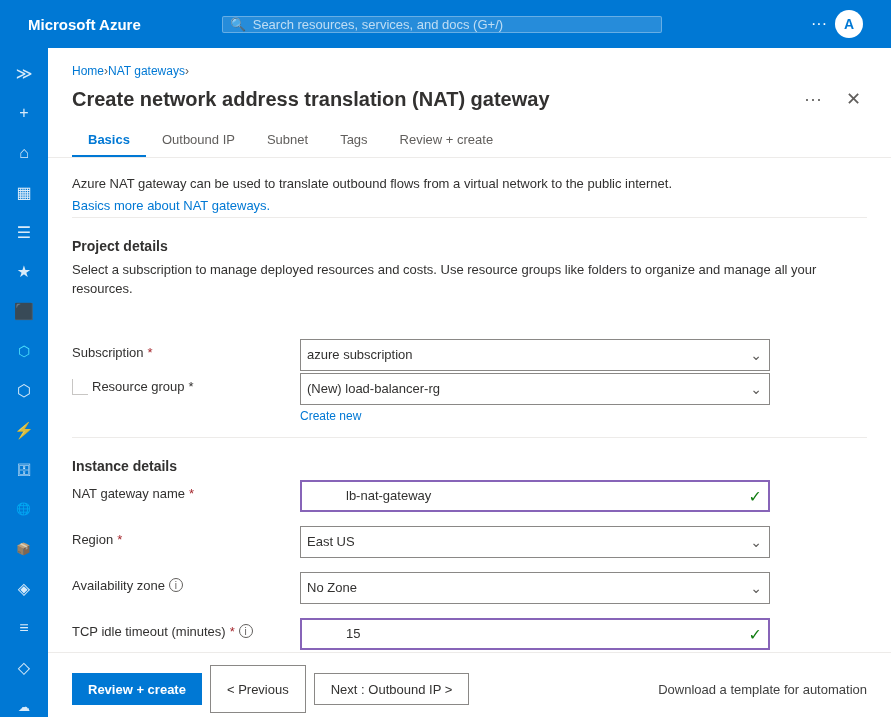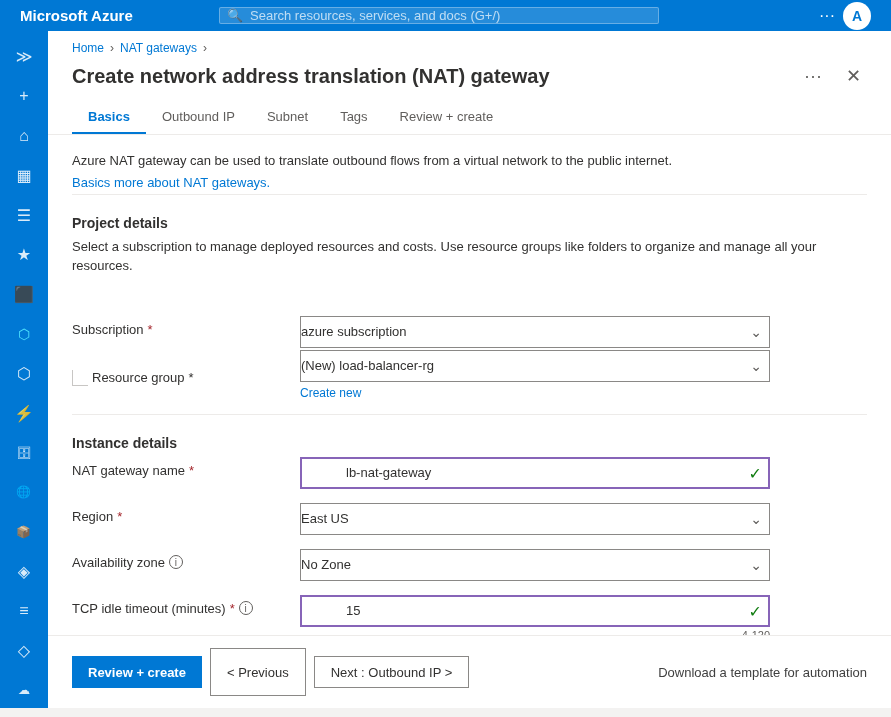--- a/index.html
+++ b/index.html
@@ -1,24 +1,24 @@
 <!DOCTYPE html>
 <html><head>
   <meta charset="utf-8">
   <style>
     * { box-sizing: border-box; margin: 0; padding: 0; }
     body { font-family: 'Segoe UI', Arial, sans-serif; font-size: 13px; background: #f3f2f1; color: #323130; }
 
     
     .top-nav {
       background: #0078d4;
-      height: 31px;
-      display: flex;
-      align-items: center;
-      padding: 0 20px;
+      height: 48px;
+      display: flex;
+      align-items: center;
+      padding: 0 28px;
       gap: 12px;
     }
     .top-nav-brand {
       color: white;
       font-weight: 700;
       font-size: 15px;
       white-space: nowrap;
     }
     .top-nav-search {
       flex: 1;
@@ -78,24 +78,23 @@
     .panel {
       background: white;
       margin: 0;
       height: 100%;
       display: flex;
       flex-direction: column;
     }
 
     
     .breadcrumb {
-      padding: 10px 24px 0;
-      display: flex;
-      align-items: center;
-      gap: 6px;
+      padding: 16px 24px 0;
+      display: flex;
+      align-items: center;
       font-size: 12px;
       color: #0078d4;
     }
     .breadcrumb-sep { color: #605e5c; }
     .breadcrumb a { color: #0078d4; text-decoration: none; }
 
     
     .panel-header {
       display: flex;
       align-items: center;
@@ -196,21 +195,21 @@
       color: #605e5c;
       cursor: help;
     }
     .form-control-wrapper { flex: 1; max-width: 470px; }
 
     .form-select {
       width: 100%;
       height: 32px;
       border: 1px solid #8a8886;
       background: white;
-      padding: 0 28px 0 0;
+      padding: 0 28px 0 6px;
       font-size: 13px;
       color: #323130;
       appearance: none;
       cursor: pointer;
       outline: none;
       position: relative;
     }
 
     .select-wrapper {
       position: relative;
@@ -254,21 +253,21 @@
     .create-new-link {
       color: #0078d4;
       font-size: 12px;
       text-decoration: none;
       display: block;
       margin-top: 4px;
     }
 
     .resource-group-group {
       display: flex;
-      align-items: center;
+      align-items: flex-start;
       margin-bottom: 14px;
       gap: 8px;
     }
     .resource-group-indent {
       width: 220px;
       flex-shrink: 0;
       display: flex;
       align-items: flex-start;
       padding-top: 6px;
     }

